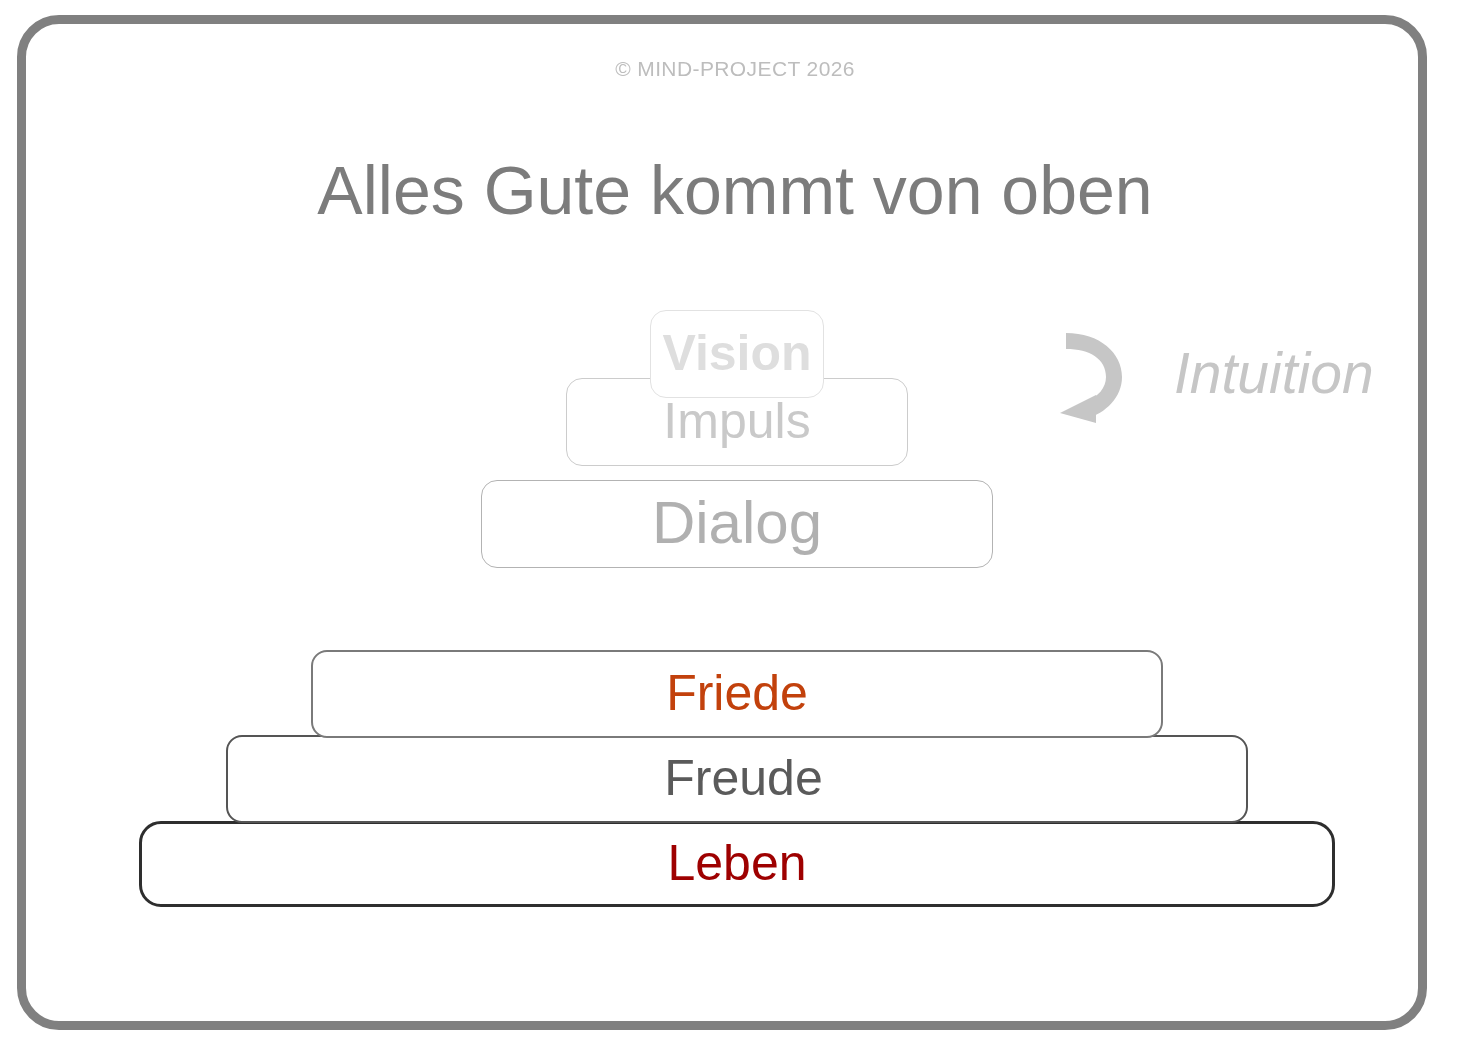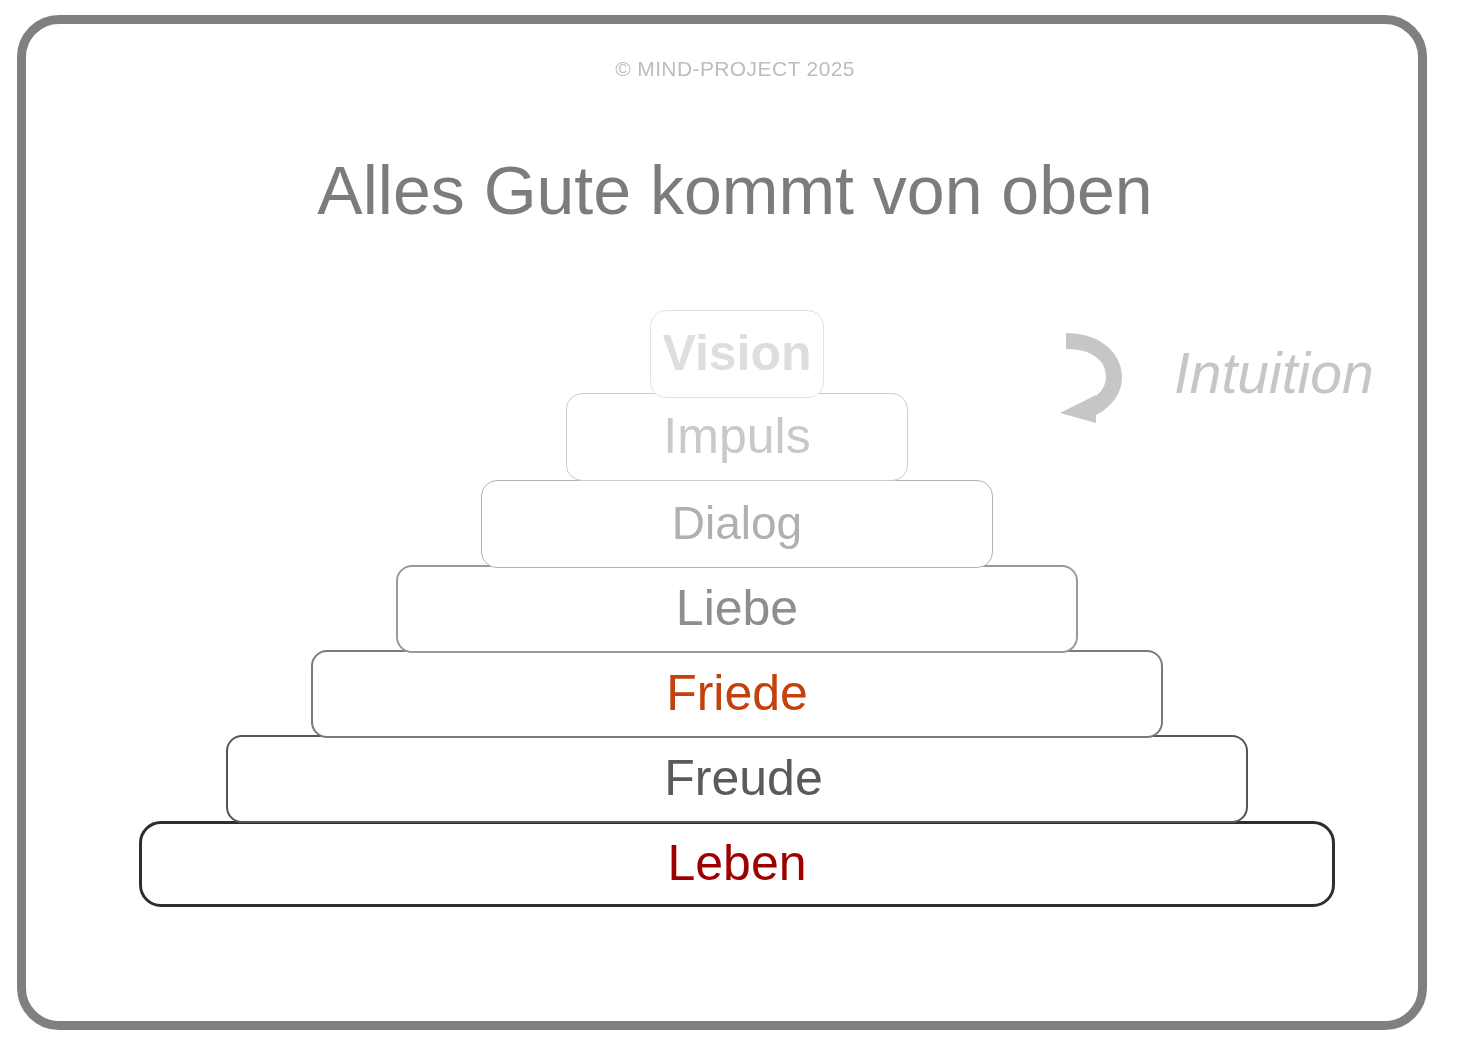--- a/index.html
+++ b/index.html
@@ -83,30 +83,30 @@
 
   .tier-label {
     font-weight: 400;
     white-space: nowrap;
     line-height: 1;
     margin-top: -2px;
   }
 
   
   .tier-0 { left: 650px;  top: 310px; width: 174px;  height: 88px;  border-width: 1.6px; border-color: #e2e2e2; z-index: 7; }
-  .tier-1 { left: 566px;  top: 393px; width: 342px;  height: 88px;  border-width: 1.7px; border-color: #cccccc; z-index: 6; }
+  .tier-1 { left: 566px;  top: 378px; width: 342px;  height: 88px;  border-width: 1.7px; border-color: #cccccc; z-index: 6; }
   .tier-2 { left: 481px;  top: 480px; width: 512px;  height: 88px;  border-width: 1.9px; border-color: #b3b3b3; z-index: 5; }
   .tier-3 { left: 396px;  top: 565px; width: 682px;  height: 88px;  border-width: 2.1px; border-color: #999999; z-index: 4; }
   .tier-4 { left: 311px;  top: 650px; width: 852px;  height: 88px;  border-width: 2.3px; border-color: #7a7a7a; z-index: 3; }
   .tier-5 { left: 226px;  top: 735px; width: 1022px; height: 88px;  border-width: 2.5px; border-color: #555555; z-index: 2; padding-left: 13px; }
   .tier-6 { left: 139px;  top: 821px; width: 1196px; height: 86px;  border-width: 3px;   border-color: #2e2e2e; border-radius: 22px; z-index: 1; }
 
   .tier-0 .tier-label { font-size: 50px; font-weight: 700; color: #dedede; }
   .tier-1 .tier-label { font-size: 50px; color: #c9c9c9; }
-  .tier-2 .tier-label { font-size: 46px; color: #b0b0b0; }
+  .tier-2 .tier-label { font-size: 60px; color: #b0b0b0; }
   .tier-3 .tier-label { font-size: 50px; color: #8e8e8e; }
   .tier-4 .tier-label { font-size: 50px; color: #c2410c; }
   .tier-5 .tier-label { font-size: 50px; color: #5a5a5a; }
   .tier-6 .tier-label { font-size: 50px; color: #9e0000; }
 
   
   #intuition-mark {
     position: absolute;
     left: 1052px;
     top: 328px;
@@ -132,41 +132,38 @@
     padding-bottom: 6px;
   }
 </style>
 </head>
 <body>
 
 <div id="slide">
 
   <div id="outer-frame"></div>
 
-  <div id="copyright">© MIND-PROJECT 2025</div>
+  <div id="copyright">© MIND-PROJECT 2026</div>
 
   <div id="page-title">Alles Gute kommt von oben</div>
 
   <div id="pyramid">
 
     <div class="tier tier-0">
       <span class="tier-label">Vision</span>
     </div>
 
     <div class="tier tier-1">
       <span class="tier-label">Impuls</span>
     </div>
 
     <div class="tier tier-2">
       <span class="tier-label">Dialog</span>
     </div>
 
-    <div class="tier tier-3">
-      <span class="tier-label">Liebe</span>
-    </div>
 
     <div class="tier tier-4">
       <span class="tier-label">Friede</span>
     </div>
 
     <div class="tier tier-5">
       <span class="tier-label">Freude</span>
     </div>
 
     <div class="tier tier-6">

